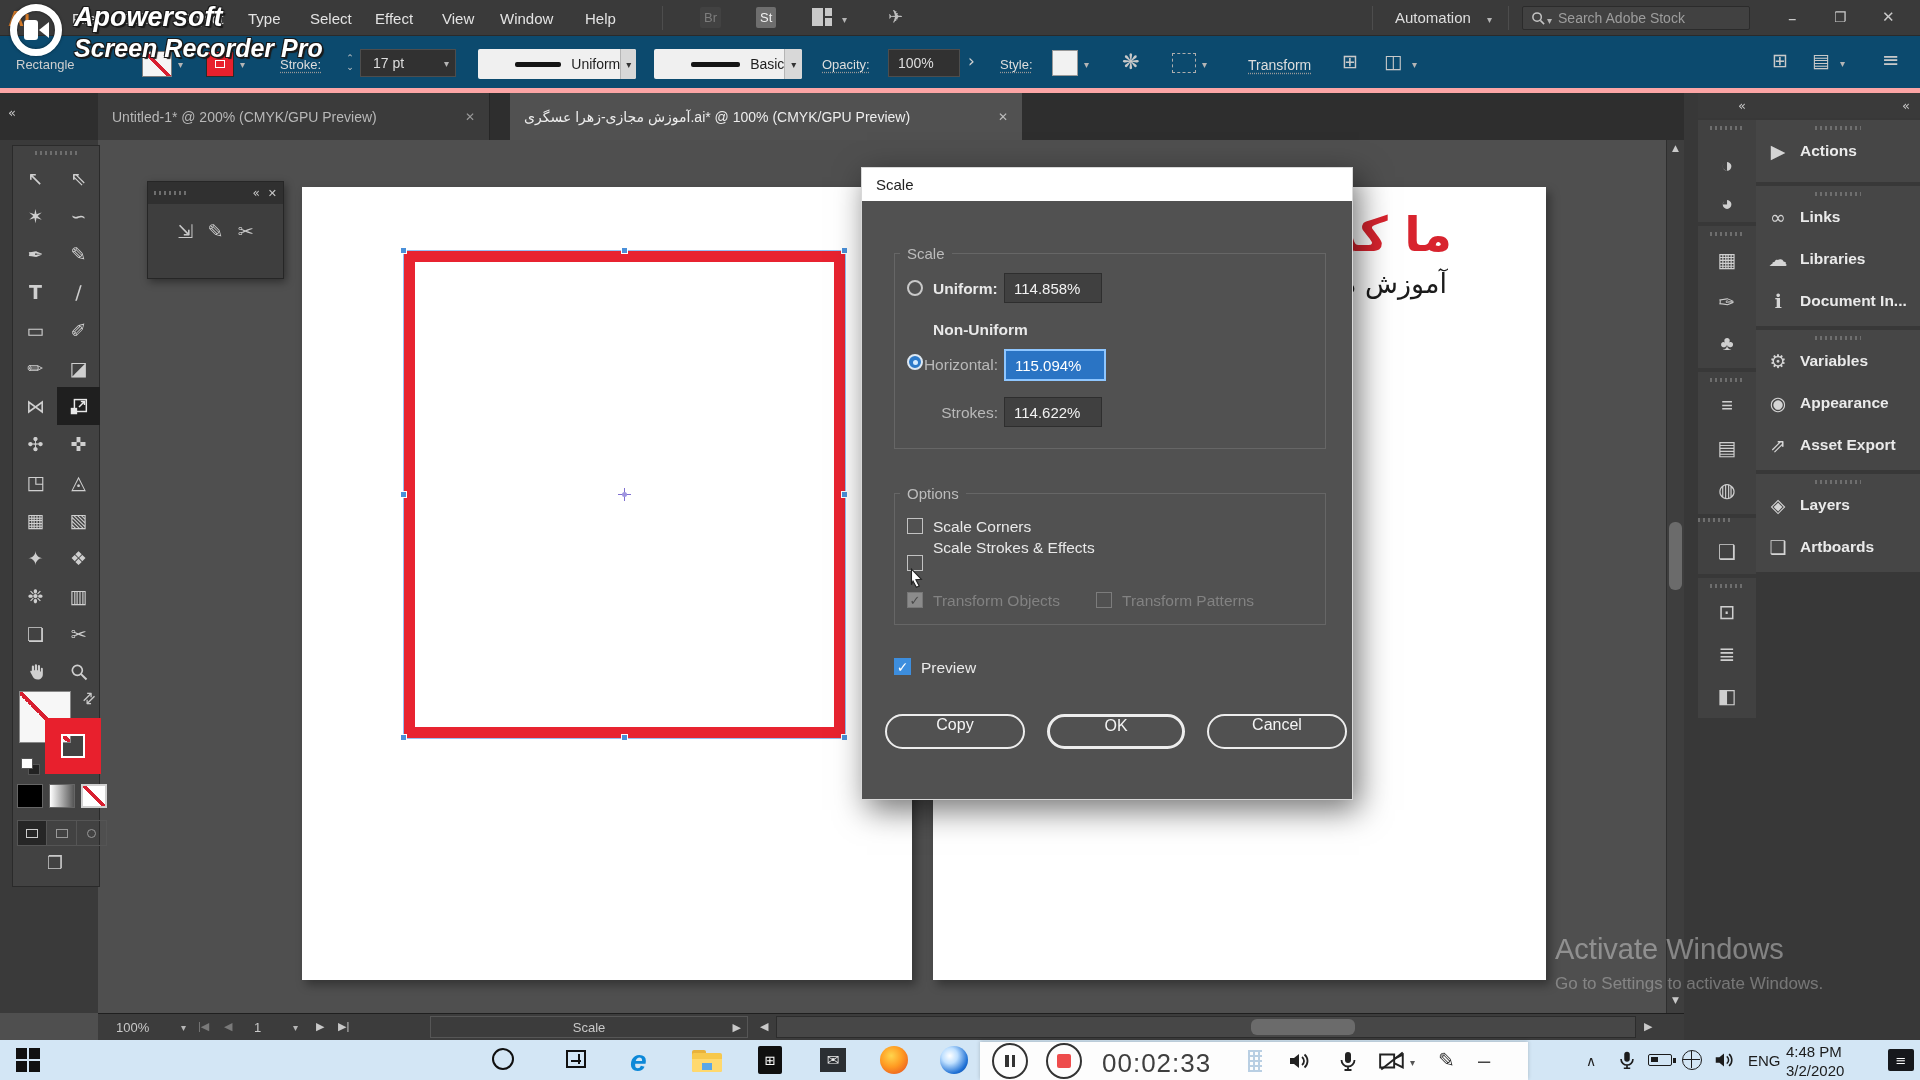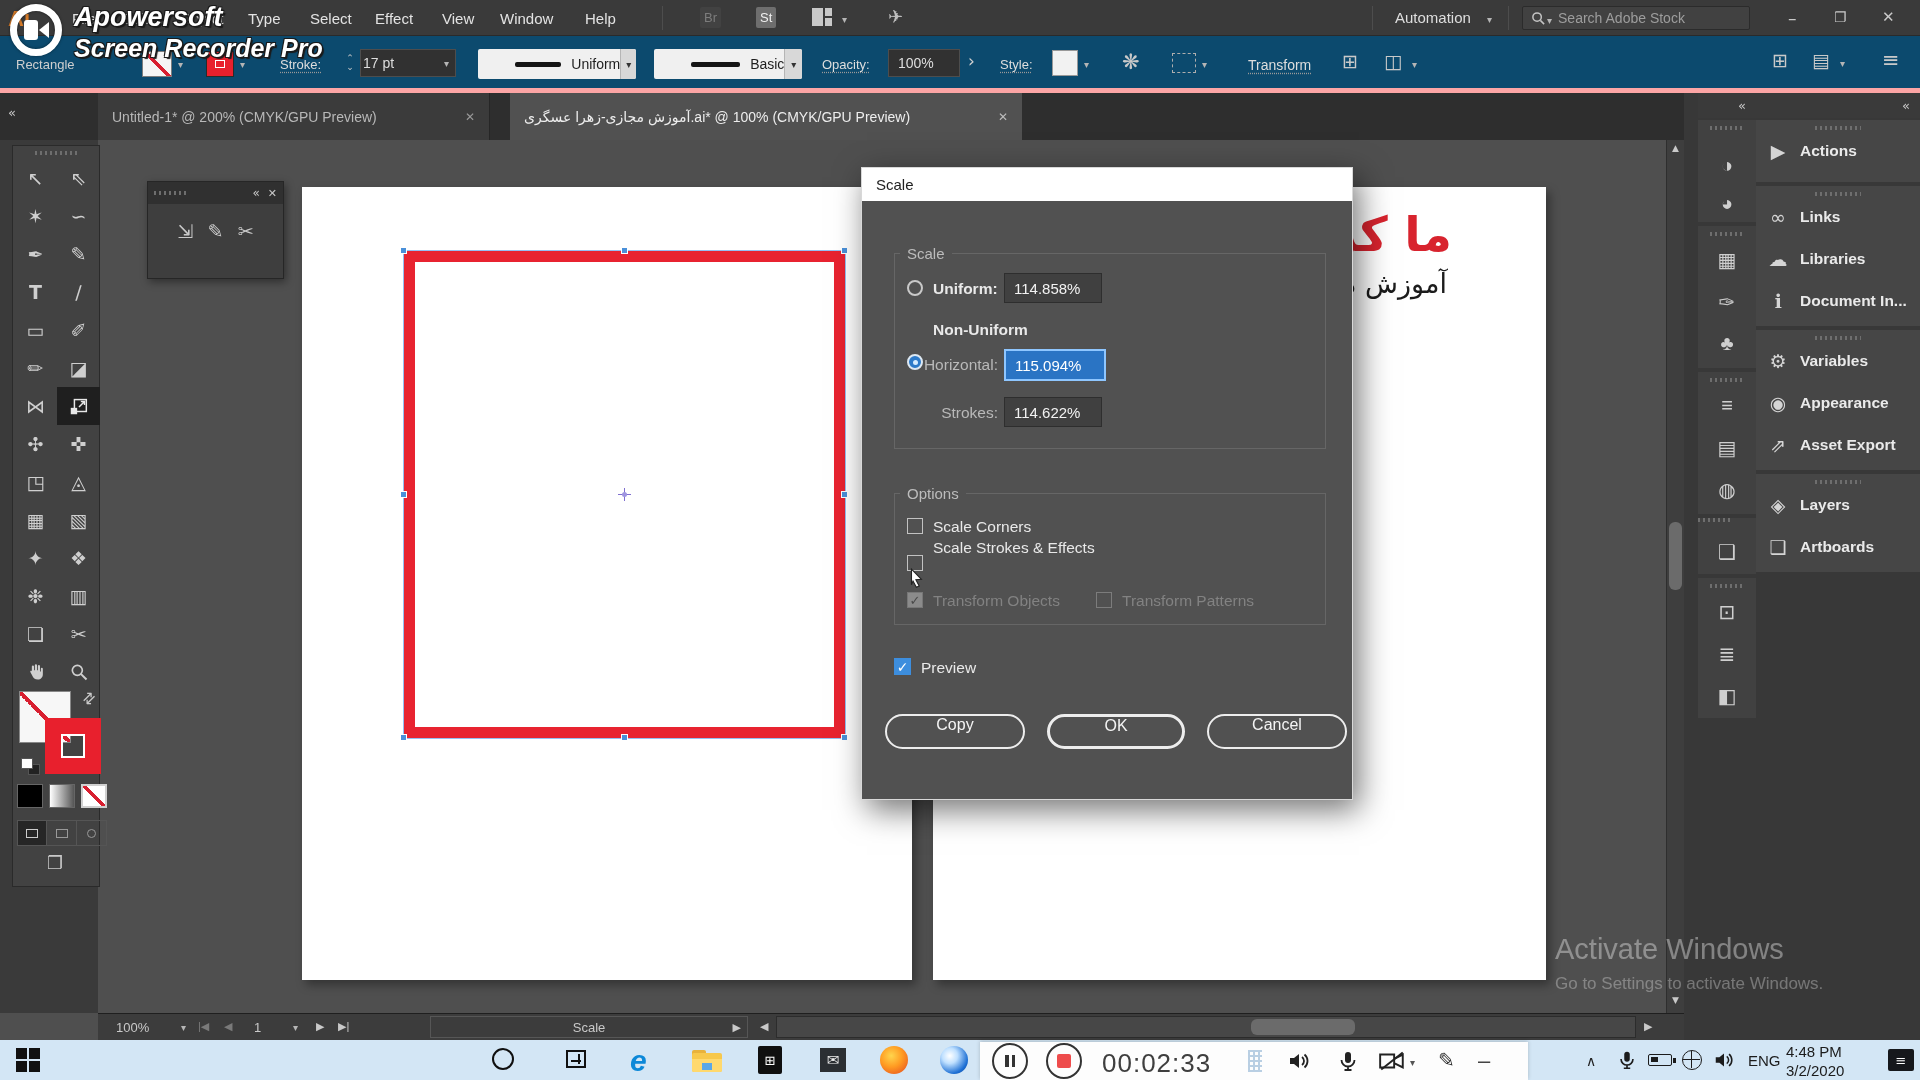--- a/index.html
+++ b/index.html
@@ -122,21 +122,21 @@
     <div class="ab" style="left:142px;top:15px;width:30px;height:26px;background:#f5f5f5;border:1px solid #7d7d7d;
       background-image:linear-gradient(45deg,transparent 46%,#d81f30 46%,#d81f30 54%,transparent 54%);"></div>
     <div class="ab chev" style="left:178px;top:23px;">▾</div>
     <div class="ab" style="left:206px;top:15px;width:28px;height:26px;background:#e8202d;border:1px solid #2a2a2a;box-shadow:inset 0 0 0 8px #e8202d, inset 0 0 0 9px #fff;"></div>
     <div class="ab chev" style="left:240px;top:23px;">▾</div>
     <div class="ab txt dotted" style="left:280px;top:22px;font-size:13px;">Stroke:</div>
     <div class="ab" style="left:344px;top:13px;width:12px;height:28px;display:flex;flex-direction:column;align-items:center;justify-content:center;color:#bbb;font-size:9px;line-height:7px;">
       <span class="g">⌃</span>
       <span class="g">⌄</span>
     </div>
-    <div class="ab" style="left:360px;top:13px;width:96px;height:28px;border:1px solid #4d4d4d;background:#313131;display:flex;align-items:center;padding-left:2px;">
+    <div class="ab" style="left:360px;top:13px;width:96px;height:28px;border:1px solid #4d4d4d;background:#313131;display:flex;align-items:center;padding-left:12px;">
       <span class="txt" style="font-size:14px;">17 pt</span>
       <span class="chev" style="margin-left:auto;margin-right:6px;">▾</span>
     </div>
     <div class="ab dd" style="left:478px;top:13px;width:158px;">
       <div class="bar" style="width:66px;"></div>
       <span class="lbl">Uniform</span>
       <span class="seg">▾</span>
     </div>
     <div class="ab dd" style="left:654px;top:13px;width:148px;">
       <div class="bar" style="width:62px;"></div>

